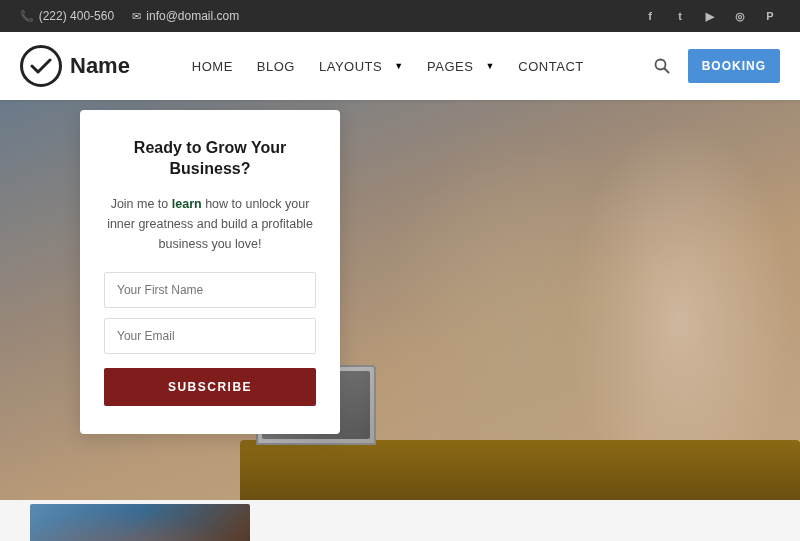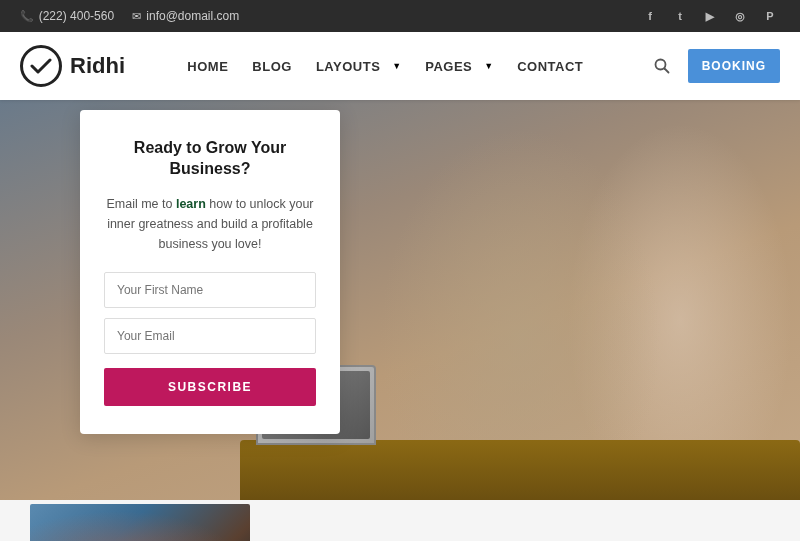--- a/index.html
+++ b/index.html
@@ -40,21 +40,21 @@
     .logo-icon {
       width: 42px; height: 42px;
       border: 3px solid #222;
       border-radius: 50%;
       display: flex; align-items: center; justify-content: center;
     }
     .logo-text { font-size: 22px; font-weight: bold; color: #222; }
     .nav { display: flex; align-items: center; gap: 24px; }
     .nav a {
       text-decoration: none; color: #333;
-      font-size: 13px; font-weight: 700; letter-spacing: 0.5px;
+      font-size: 13px; font-weight: 400; letter-spacing: 0.5px;
       text-transform: uppercase;
     }
     .nav .dropdown { display: flex; align-items: center; gap: 12px; cursor: pointer; }
     .nav .dropdown span { font-size: 9px; }
     .header-right { display: flex; align-items: center; gap: 10px; }
     .search-icon {
       width: 32px; height: 32px; display: flex; align-items: center; justify-content: center;
       cursor: pointer; color: #555; font-size: 14px;
     }
     .booking-btn {
@@ -146,21 +146,21 @@
       border: 1px solid #ddd;
       border-radius: 2px;
       padding: 10px 12px;
       font-size: 12px;
       color: #aaa;
       margin-bottom: 10px;
       outline: none;
     }
     .subscribe-btn {
       width: 100%;
-      background: #be185d;
+      background: #7f1d1d;
       color: #fff;
       border: none;
       padding: 12px;
       font-size: 12px;
       font-weight: bold;
       letter-spacing: 1.5px;
       text-transform: uppercase;
       cursor: pointer;
       border-radius: 2px;
       margin-top: 4px;
@@ -239,21 +239,21 @@
   </div>
 </div>
 
 <div class="header">
   <div class="logo">
     <div class="logo-icon">
       <svg width="22" height="18" viewBox="0 0 22 18" fill="none" xmlns="http://www.w3.org/2000/svg">
         <polyline points="2,9 8,15 20,3" stroke="#222" stroke-width="3" fill="none" stroke-linecap="round" stroke-linejoin="round"></polyline>
       </svg>
     </div>
-    <span class="logo-text">Ridhi</span>
+    <span class="logo-text">Name</span>
   </div>
 
   <nav class="nav">
     <a href="#">HOME</a>
     <a href="#">BLOG</a>
     <span class="dropdown">
       <a href="#">LAYOUTS</a>
       <span>▼</span>
     </span>
     <span class="dropdown">
@@ -277,21 +277,21 @@
 <div class="hero">
   <div class="hero-bg"></div>
   <div class="hero-table"></div>
   <div class="laptop">
     <div class="laptop-screen"></div>
   </div>
 
   <div class="form-card">
     <h2>Ready to Grow Your Business?</h2>
     <p>
-      <span>Email me to </span><span class="highlight">learn</span><span> how to unlock your inner greatness and build a profitable business you love!</span>
+      <span>Join me to </span><span class="highlight">learn</span><span> how to unlock your inner greatness and build a profitable business you love!</span>
     </p>
     <input type="text" placeholder="Your First Name" style="">
     <input type="email" placeholder="Your Email" style="">
     <button class="subscribe-btn">SUBSCRIBE</button>
   </div>
 </div>
 
 <div class="bottom-strip">
   <div class="bottom-image"></div>
 </div>

